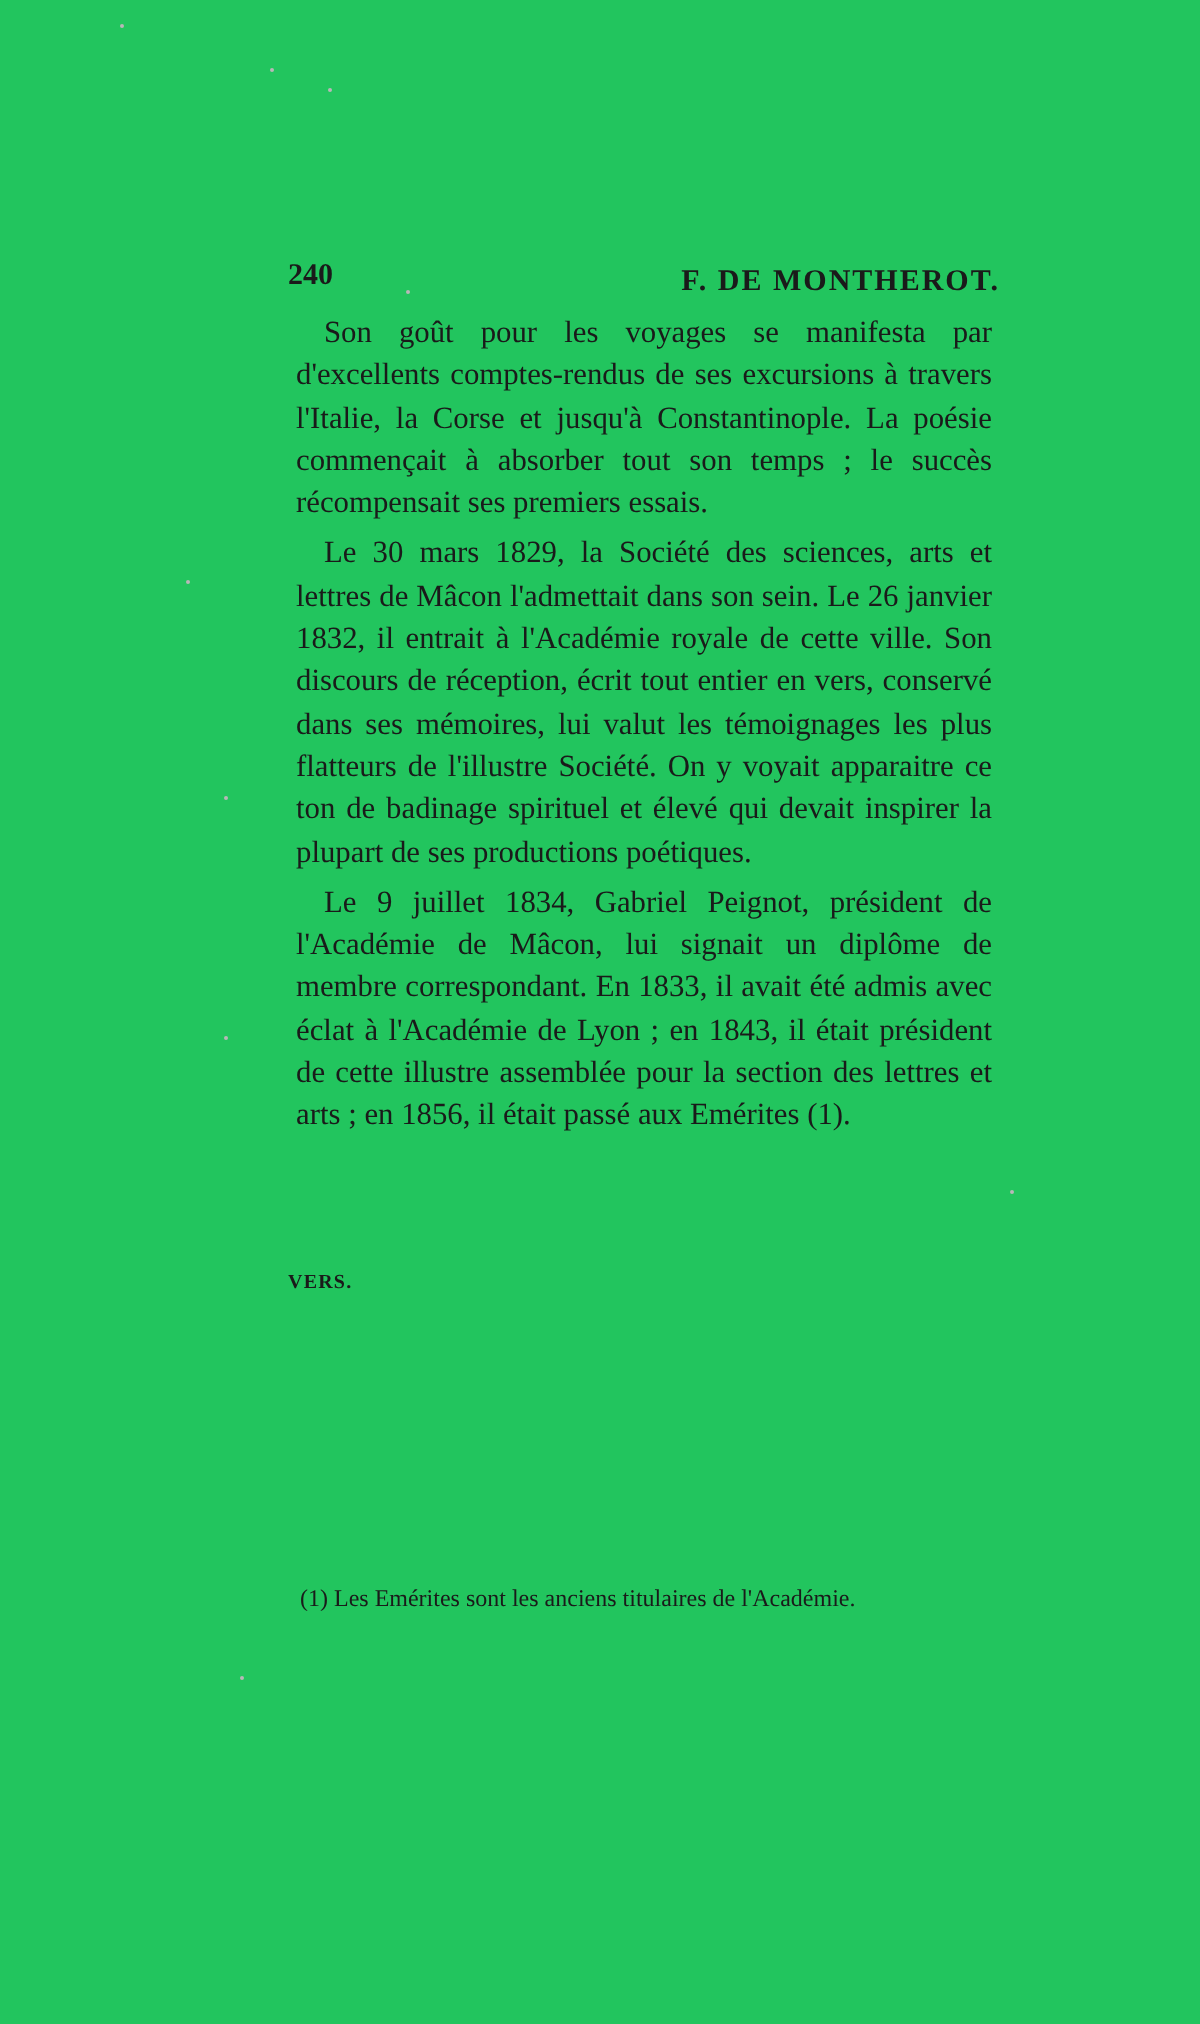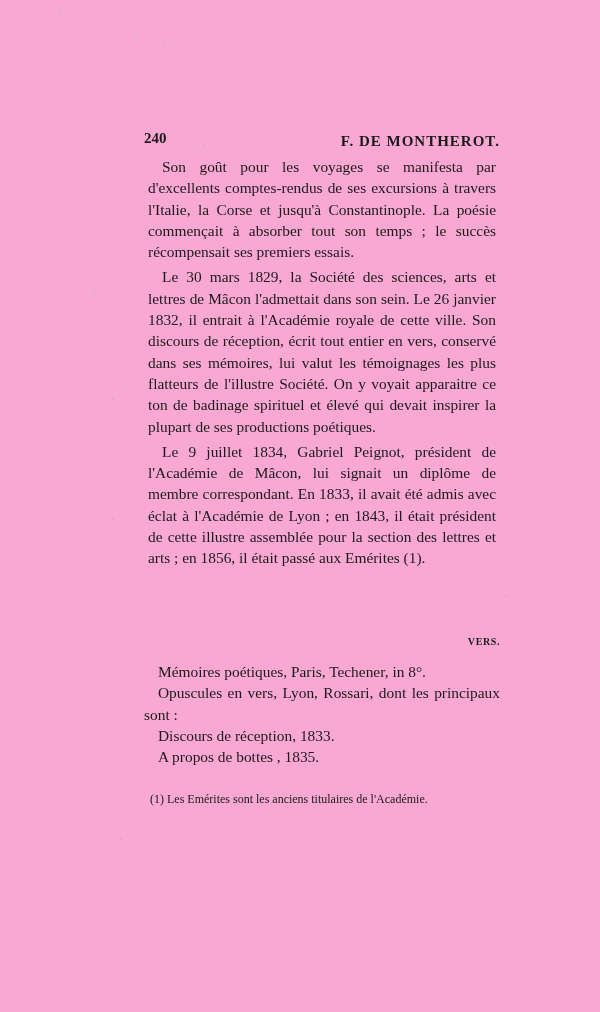--- a/index.html
+++ b/index.html
@@ -1,19 +1,19 @@
 <!DOCTYPE html>
 <html><head>
 <meta charset="utf-8">
 <style>
   html, body { margin: 0; padding: 0; background: #ffffff; }
   body { width: 600px; height: 1012px; position: relative; overflow: hidden; }
   .page {
     position: absolute; left: 0; top: 0; width: 600px; height: 1012px;
-    background: #f9a8d4;
+    background: #22c55e;
     font-family: "DejaVu Serif", "Liberation Serif", serif;
     color: #1a1a1a;
   }
   .running-head {
     position: absolute; left: 144px; top: 130px; width: 356px; height: 20px;
   }
   .page-number {
     position: absolute; left: 0; top: 0;
     font-family: "Liberation Serif", serif; font-size: 15px; font-weight: bold;
   }
@@ -22,21 +22,21 @@
     font-family: "Liberation Serif", serif; font-size: 15px; font-weight: bold;
     letter-spacing: 1px;
   }
   .body-text {
     position: absolute; left: 144px; top: 152px; width: 356px;
     font-family: "Liberation Serif", serif; font-size: 15.4px; line-height: 21.3px;
     text-align: justify;
   }
   .para { margin: 4px; text-indent: 14px; text-align: justify; text-align-last: left; }
   .section-heading {
-    position: absolute; left: 144px; top: 636px; width: 356px; text-align: right;
+    position: absolute; left: 144px; top: 636px; width: 356px; text-align: left;
     font-family: "Liberation Serif", serif; font-size: 10px; font-weight: bold;
     letter-spacing: 0.6px;
   }
   .list-block {
     position: absolute; left: 144px; top: 661px; width: 356px;
     font-family: "Liberation Serif", serif; font-size: 15.4px; line-height: 21.3px;
   }
   .list-item { margin: 0; text-indent: 14px; text-align: justify; text-align-last: left; }
   .footnote {
     position: absolute; left: 150px; top: 792px; width: 356px;
@@ -55,26 +55,20 @@
   </div>
 
   <div class="body-text">
     <p class="para">Son goût pour les voyages se manifesta par d'excellents comptes-rendus de ses excursions à travers l'Italie, la Corse et jusqu'à Constantinople. La poésie commençait à absorber tout son temps ; le succès récompensait ses premiers essais.</p>
     <p class="para">Le 30 mars 1829, la Société des sciences, arts et lettres de Mâcon l'admettait dans son sein. Le 26 janvier 1832, il entrait à l'Académie royale de cette ville. Son discours de réception, écrit tout entier en vers, conservé dans ses mémoires, lui valut les témoignages les plus flatteurs de l'illustre Société. On y voyait apparaitre ce ton de badinage spirituel et élevé qui devait inspirer la plupart de ses productions poétiques.</p>
     <p class="para">Le 9 juillet 1834, Gabriel Peignot, président de l'Académie de Mâcon, lui signait un diplôme de membre correspondant. En 1833, il avait été admis avec éclat à l'Académie de Lyon ; en 1843, il était président de cette illustre assemblée pour la section des lettres et arts ; en 1856, il était passé aux Emérites (1).</p>
   </div>
 
   <div class="section-heading">VERS.</div>
 
-  <div class="list-block">
-    <p class="list-item">Mémoires poétiques, Paris, Techener, in 8°.</p>
-    <p class="list-item">Opuscules en vers, Lyon, Rossari, dont les principaux sont :</p>
-    <p class="list-item">Discours de réception, 1833.</p>
-    <p class="list-item">A propos de bottes , 1835.</p>
-  </div>
 
   <div class="footnote">(1) Les Emérites sont les anciens titulaires de l'Académie.</div>
 
   <span class="speck" style="left:60px;top:12px"></span>
   <span class="speck" style="left:135px;top:34px"></span>
   <span class="speck" style="left:164px;top:44px"></span>
   <span class="speck" style="left:203px;top:145px"></span>
   <span class="speck" style="left:93px;top:290px"></span>
   <span class="speck" style="left:112px;top:398px"></span>
   <span class="speck" style="left:112px;top:518px"></span>

